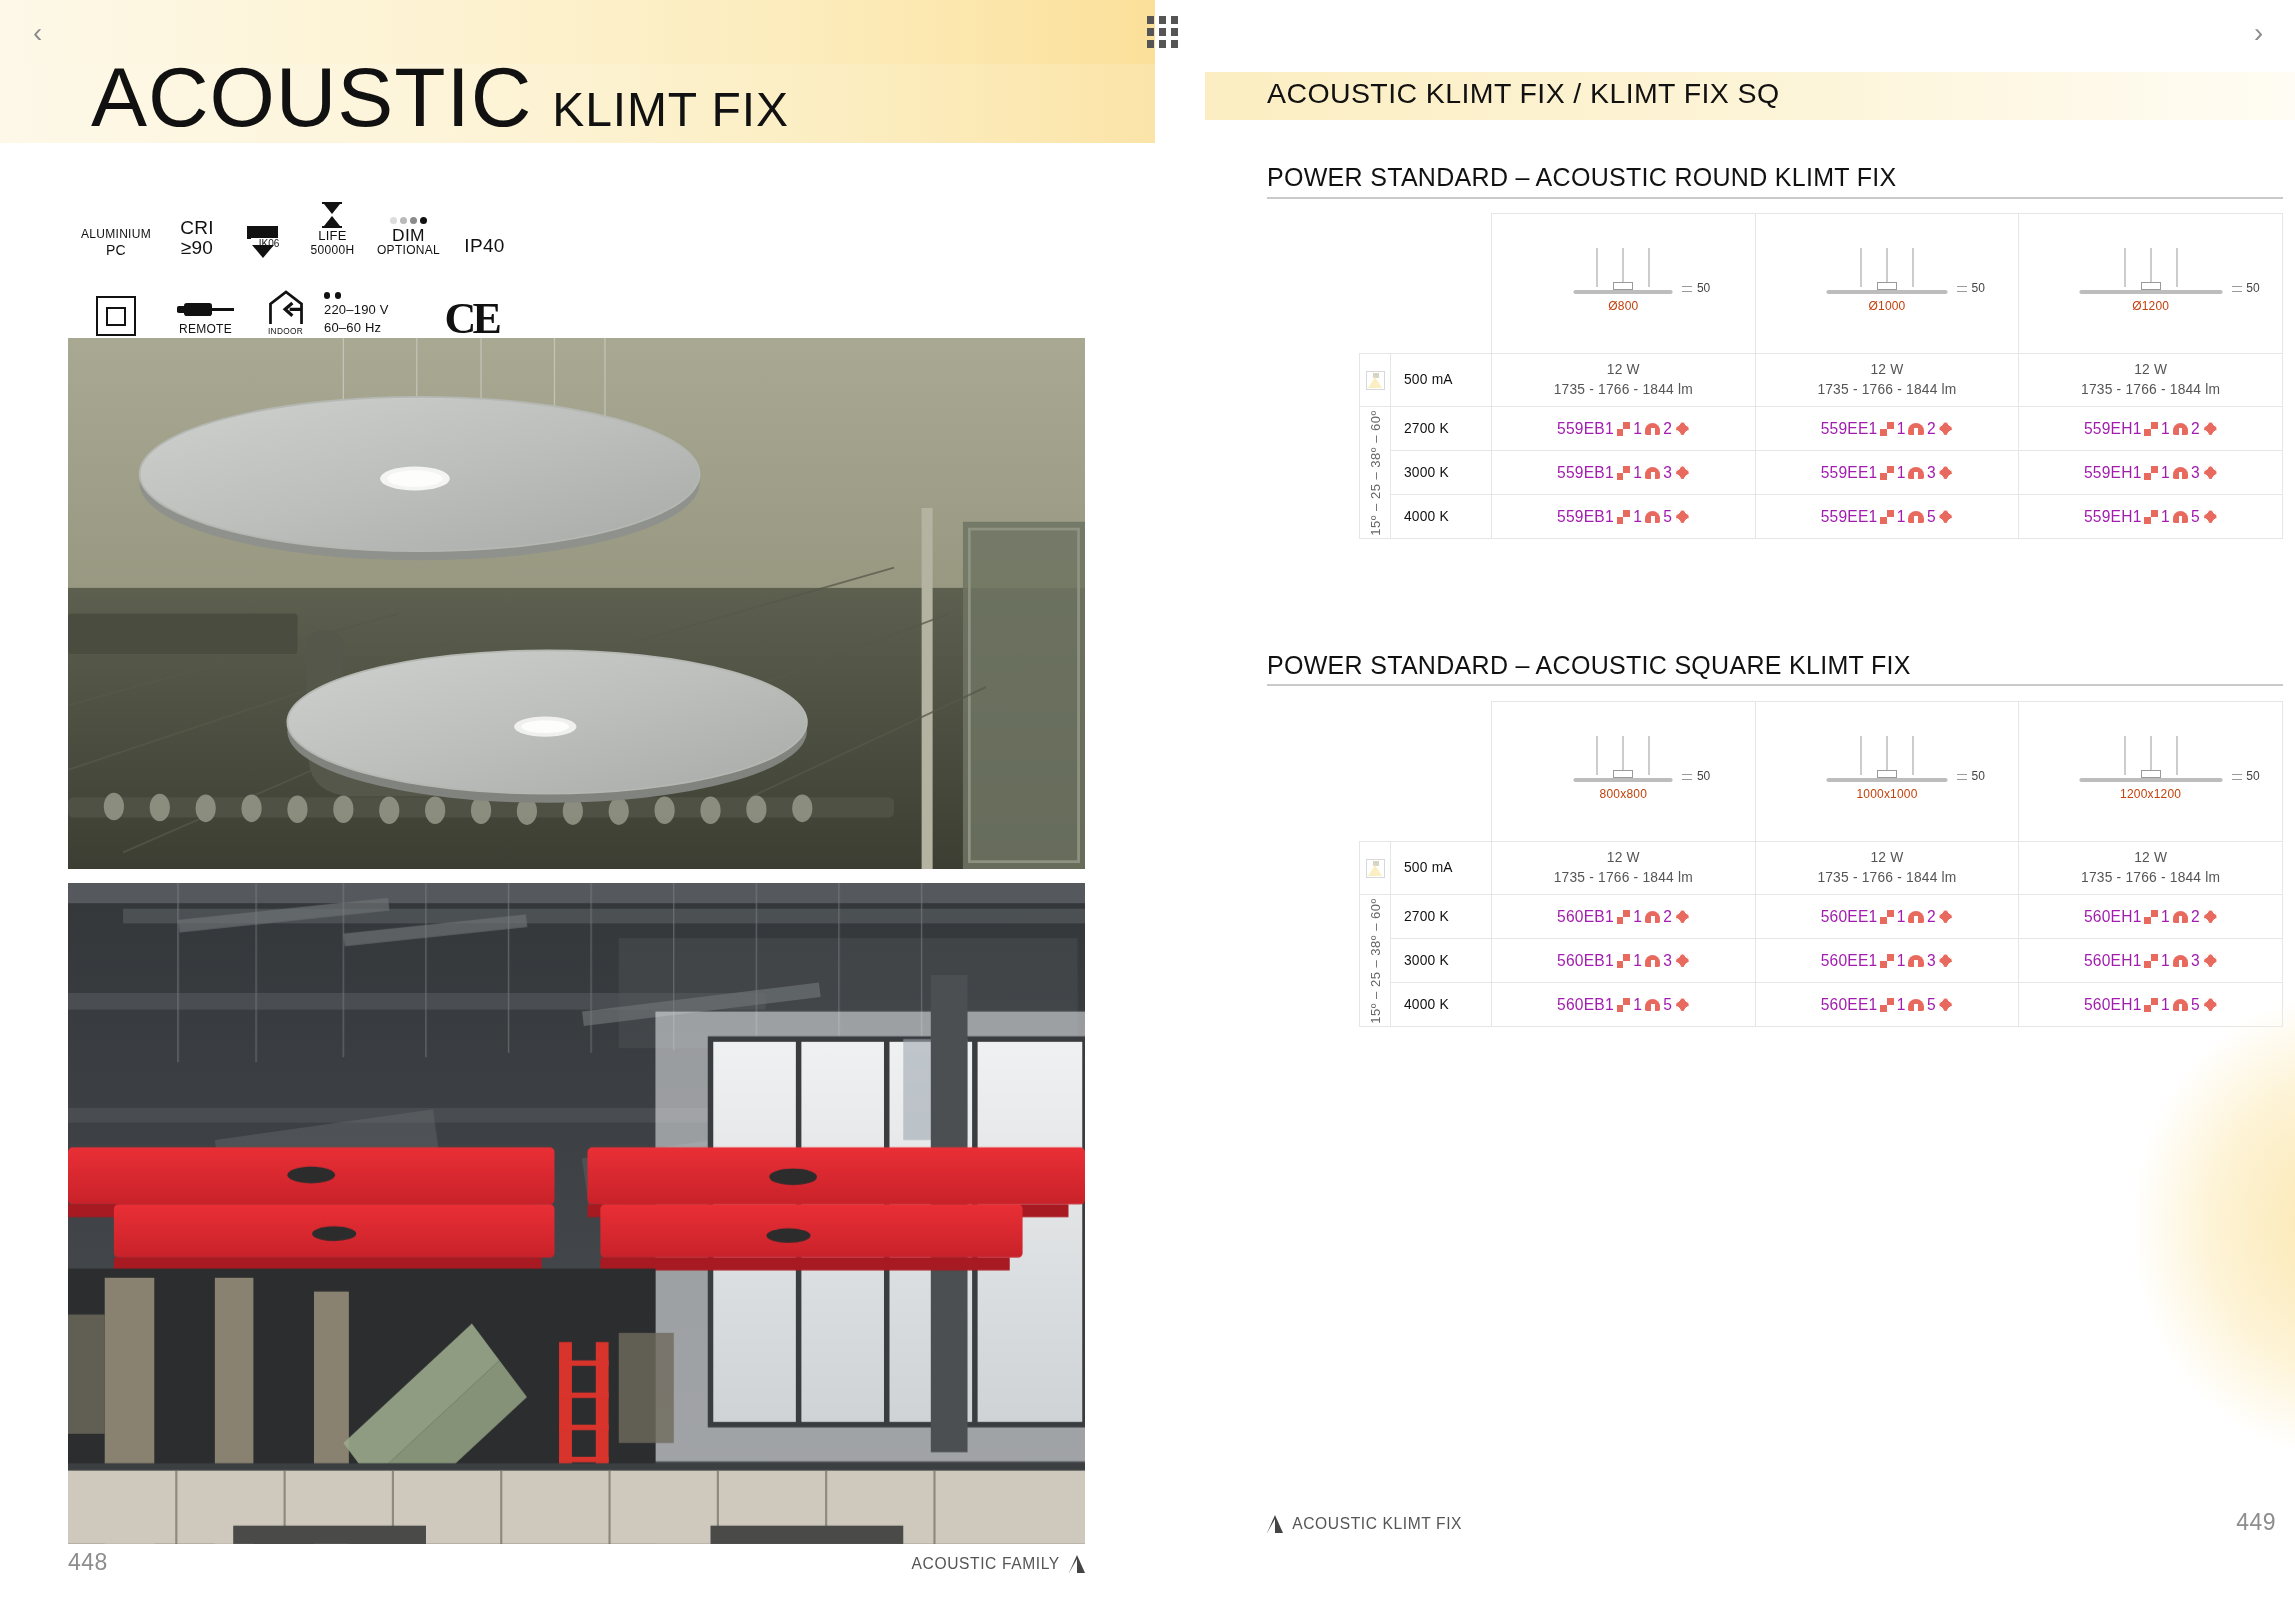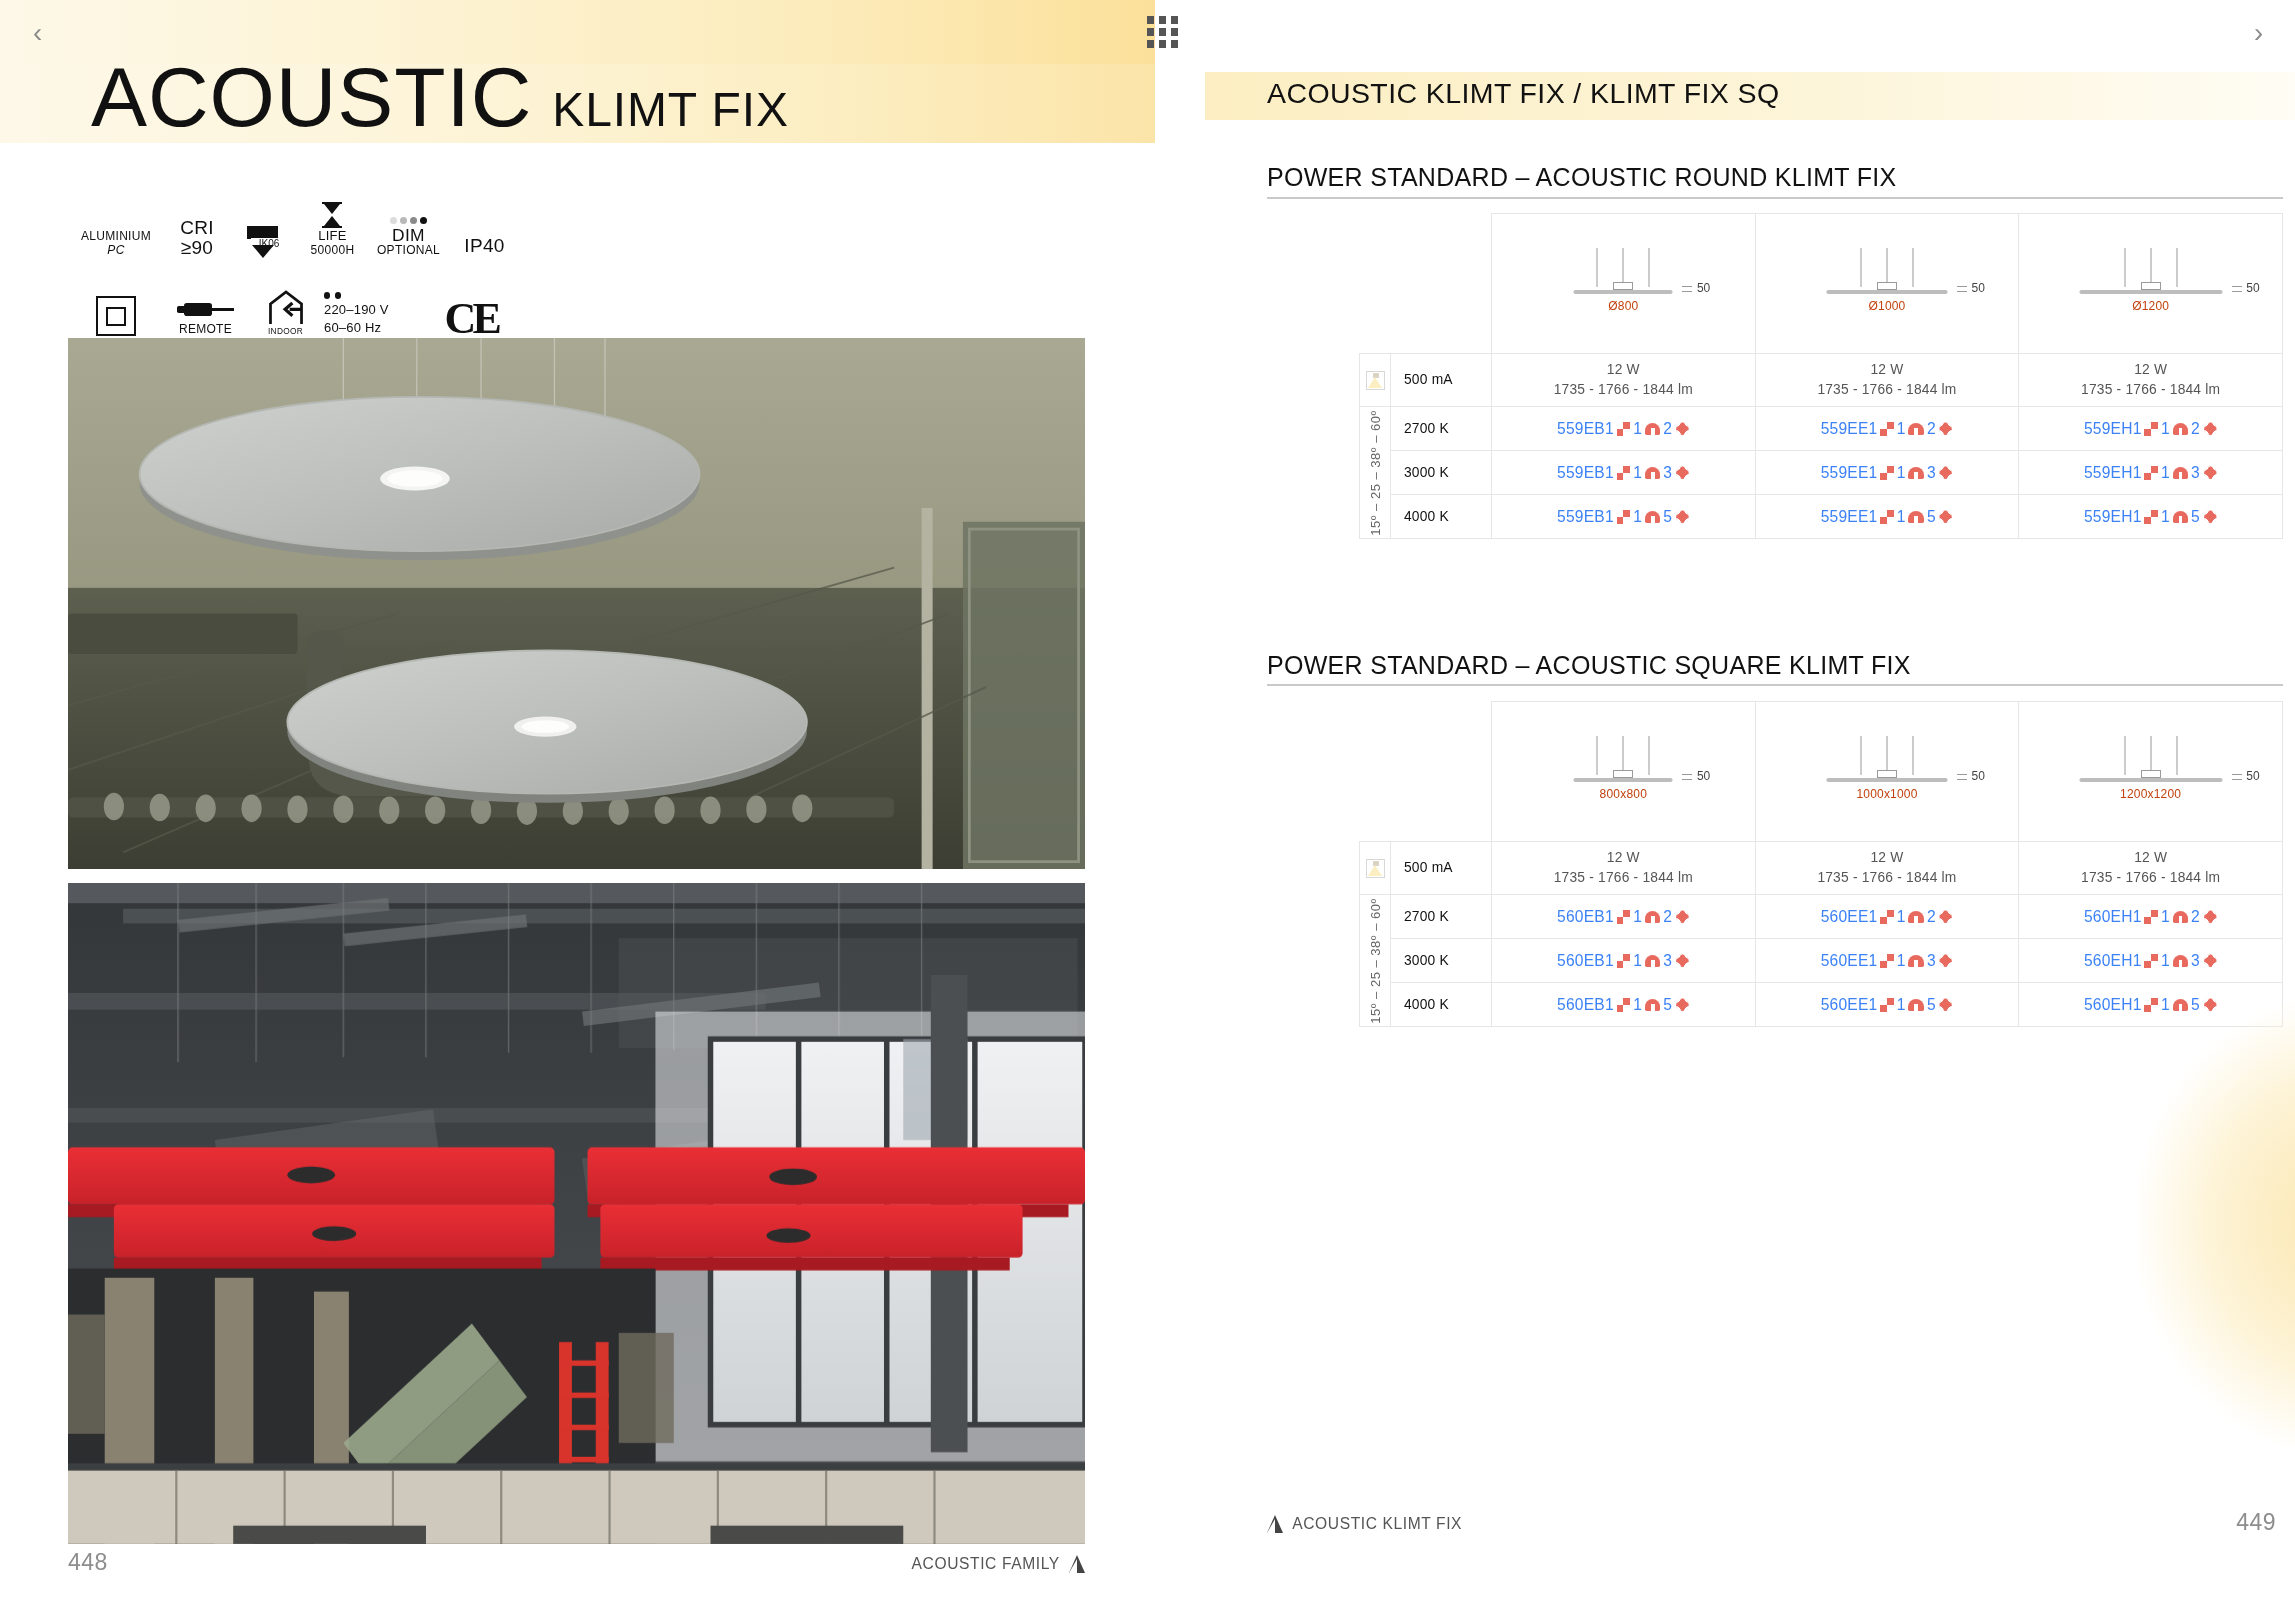--- a/index.html
+++ b/index.html
@@ -27,21 +27,21 @@
      background:linear-gradient(90deg,#fdf8e8 0%,#fdf4d8 40%,#fceec2 72%,#fbe4a8 100%); }
   .title-wrap { position:absolute; left:69px; top:55px; display:flex; align-items:baseline; gap:20px; z-index:3;margin-left:22px; }
   .title-main { font-size:84px; font-weight:300; letter-spacing:0.9px; color:#111; line-height:1; }
   .title-sub  { font-size:48px; font-weight:400; letter-spacing:0.9px; color:#111; line-height:1; }
 
   
   .specs { position:absolute; left:68px; top:200px; width:514px; }
   .spec-row { display:flex; align-items:flex-end; gap:0; margin-bottom:31px; }
   .spec { text-align:center; color:#111; }
   .spec-label { font-size:12px; letter-spacing:0.3px; line-height:1.15; }
-  .spec-label .tiny { font-size:12px; display:block; letter-spacing:0.4px;font-style:italic; }
+  .spec-label .tiny { font-size:14px; display:block; letter-spacing:0.4px; }
   .spec-big { font-size:19px; line-height:1.05; letter-spacing:0.3px; }
 
   .ik-icon { width:37px; height:31px; margin:0 auto 0.9px; position:relative; }
   .ik-icon .bar { position:absolute; left:2.8px; top:0; width:31px; height:13px; background:#111; }
   .ik-icon .tri { position:absolute; left:7.3px; top:18.4px; width:0;height:0;
      border-left:11px solid transparent; border-right:11px solid transparent; border-top:13px solid #111; }
   .ik-icon .txt { position:absolute; left:6px; top:12px; width:37px; text-align:center;
      font-size:10px; color:#111; background:#fff; }
 
   .hour-icon { width:24px; height:27.5px; margin:0 auto 1.8px; position:relative; }
@@ -111,21 +111,21 @@
      height:3.7px; background:#bdbdbd; border-radius:1.8px;}
   .drawing .dimlabel { position:absolute; left:50%; top:55px; transform:translateX(-50%);
      font-size:12px; color:#c2410c; letter-spacing:0.2px; white-space:nowrap;}
   .drawing .h50 { position:absolute; top:37px; font-size:12px; color:#444; white-space:nowrap;}
   .drawing .h50 .tick{ display:inline-block; width:10px; border-top:0.9px solid #9a9a9a;
      border-bottom:0.9px solid #9a9a9a; height:5.5px; margin-right:4.6px; vertical-align:middle;}
 
   .datarow td { height:44px; font-size:0; }
   .cell-txt { font-size:13.8px; color:#555; text-align:center; line-height:1.5; letter-spacing:0.2px;}
   .cell-txt.strong { color:#111; }
-  .code { font-size:15.6px; color:#3b82f6; letter-spacing:0.2px; display:flex; align-items:center;
+  .code { font-size:15.6px; color:#a21caf; letter-spacing:0.2px; display:flex; align-items:center;
       justify-content:center; gap:2.8px; white-space:nowrap; }
   .lm-cell { padding:5.5px 0; }
 
   .ma-icon-cell { width:31px; text-align:center; }
   .dl-icon { display:inline-block; width:19px; height:19px; border:0.9px solid #d8d8d8; position:relative; background:#fff;}
   .dl-icon::before{content:"";position:absolute;left:6.4px;top:1.8px;width:6.4px;height:4.6px;background:#d9d4c4;}
   .dl-icon::after{content:"";position:absolute;left:1.8px;top:5.5px;width:0;height:0;
       border-left:7.3px solid transparent;border-right:7.3px solid transparent;border-bottom:11px solid #fbeec0;}
   .angle-cell { width:31px; position:relative; }
   .angle-vert { position:absolute; left:50%; top:50%; transform:translate(-50%,-50%) rotate(-90deg);

